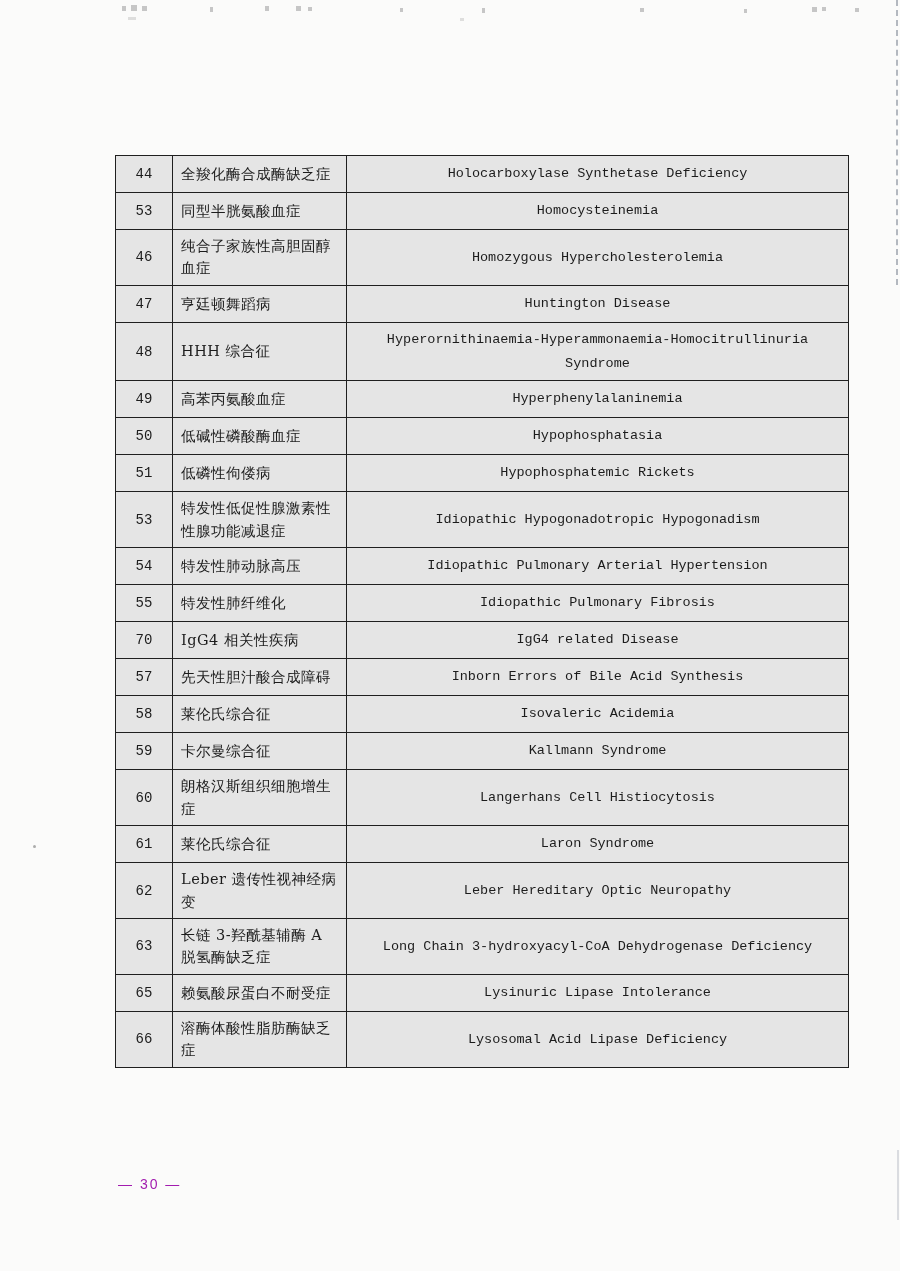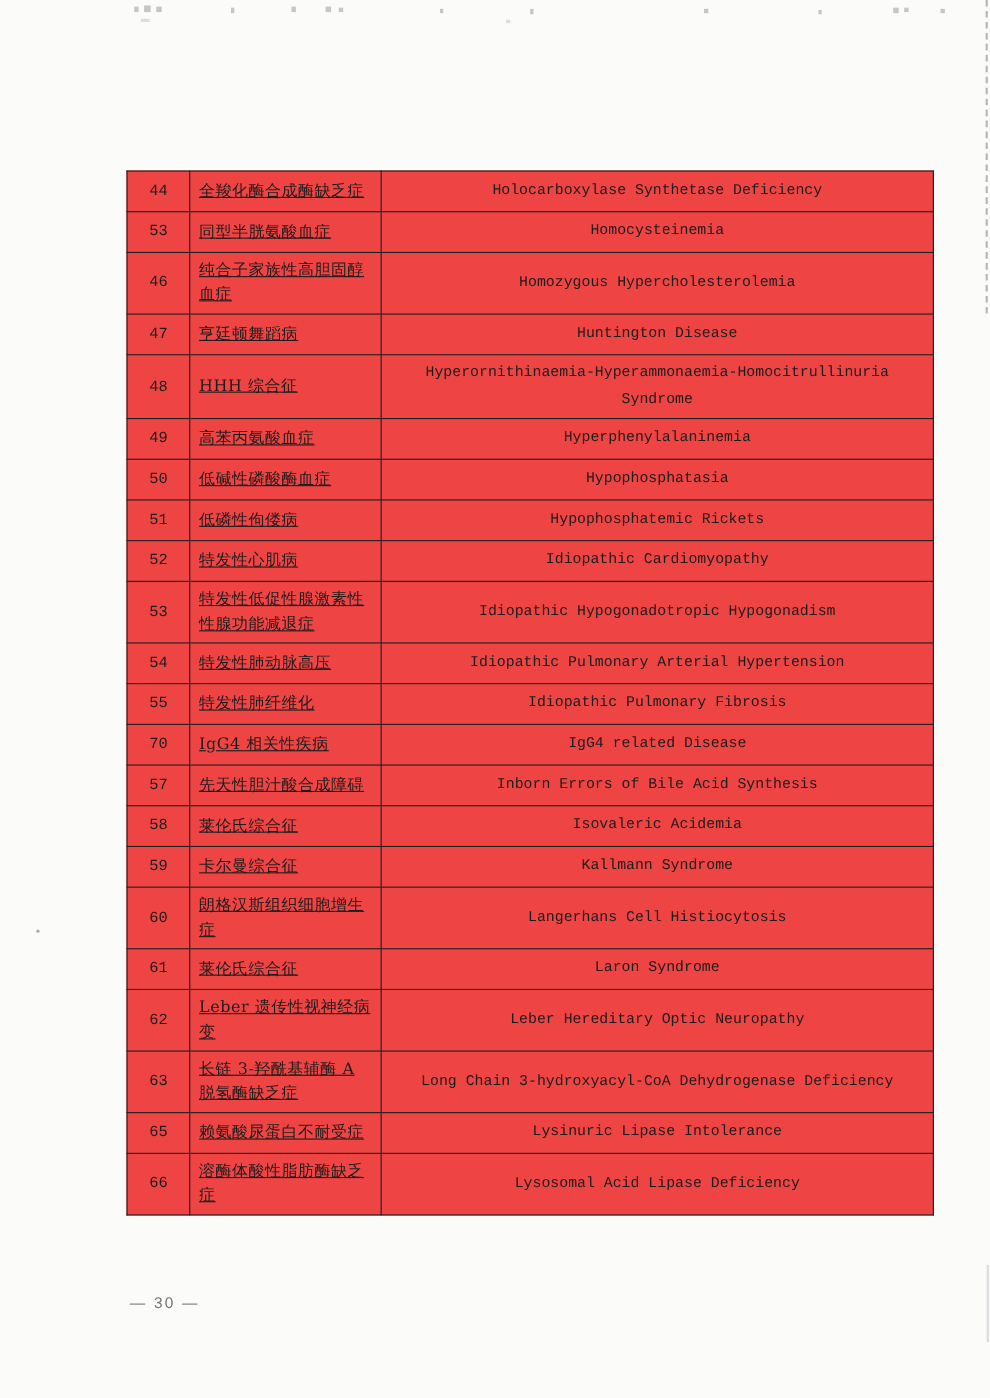--- a/index.html
+++ b/index.html
@@ -58,21 +58,21 @@
     opacity: 0.7;
   }
 
   table.disease-table {
     position: absolute;
     left: 115px;
     top: 155px;
     width: 682px;
     border-collapse: collapse;
     table-layout: fixed;
-    background: #ef4444;
+    background: #e5e5e5;
   }
   table.disease-table td {
     border: 1.6px solid #1f1f1f;
     vertical-align: middle;
     padding: 5px 8px;
   }
   table.disease-table tr {
     height: 37px;
   }
   td.col-num {
@@ -81,40 +81,39 @@
     font-family: "Liberation Mono", "DejaVu Sans Mono", monospace;
     font-size: 14px;
     padding: 5px 2px;
   }
   td.col-zh {
     width: 157px;
     font-family: "DejaVu Serif", "Liberation Serif", serif;
     font-size: 14.5px;
     line-height: 1.55;
     letter-spacing: 0.5px;
-    text-decoration: underline;
   }
   td.col-en {
     width: 485px;
     font-family: "Liberation Mono", "DejaVu Sans Mono", monospace;
     font-size: 13.5px;
     line-height: 1.75;
     padding-left: 10px;
     word-break: normal;
     text-align: center;
   }
 
   .page-footer {
     position: absolute;
     left: 118px;
     top: 1176px;
     font-family: "Liberation Sans", sans-serif;
     font-size: 14px;
     letter-spacing: 2px;
-    color: #737373;
+    color: #a21caf;
   }
 </style>
 </head>
 <body>
 
 <div class="scan-noise-strip">
   <span class="speck" style="left:122px;top:2px;width:4px;height:5px;"></span>
   <span class="speck" style="left:131px;top:1px;width:6px;height:6px;"></span>
   <span class="speck" style="left:142px;top:2px;width:5px;height:5px;"></span>
   <span class="speck" style="left:210px;top:3px;width:3px;height:5px;"></span>
@@ -172,25 +171,20 @@
         <td class="col-num">50</td>
         <td class="col-zh">低碱性磷酸酶血症</td>
         <td class="col-en">Hypophosphatasia</td>
       </tr>
       <tr>
         <td class="col-num">51</td>
         <td class="col-zh">低磷性佝偻病</td>
         <td class="col-en">Hypophosphatemic Rickets</td>
       </tr>
       <tr>
-        <td class="col-num">52</td>
-        <td class="col-zh">特发性心肌病</td>
-        <td class="col-en">Idiopathic Cardiomyopathy</td>
-      </tr>
-      <tr>
         <td class="col-num">53</td>
         <td class="col-zh">特发性低促性腺激素性性腺功能减退症</td>
         <td class="col-en">Idiopathic Hypogonadotropic Hypogonadism</td>
       </tr>
       <tr>
         <td class="col-num">54</td>
         <td class="col-zh">特发性肺动脉高压</td>
         <td class="col-en">Idiopathic Pulmonary Arterial Hypertension</td>
       </tr>
       <tr>

